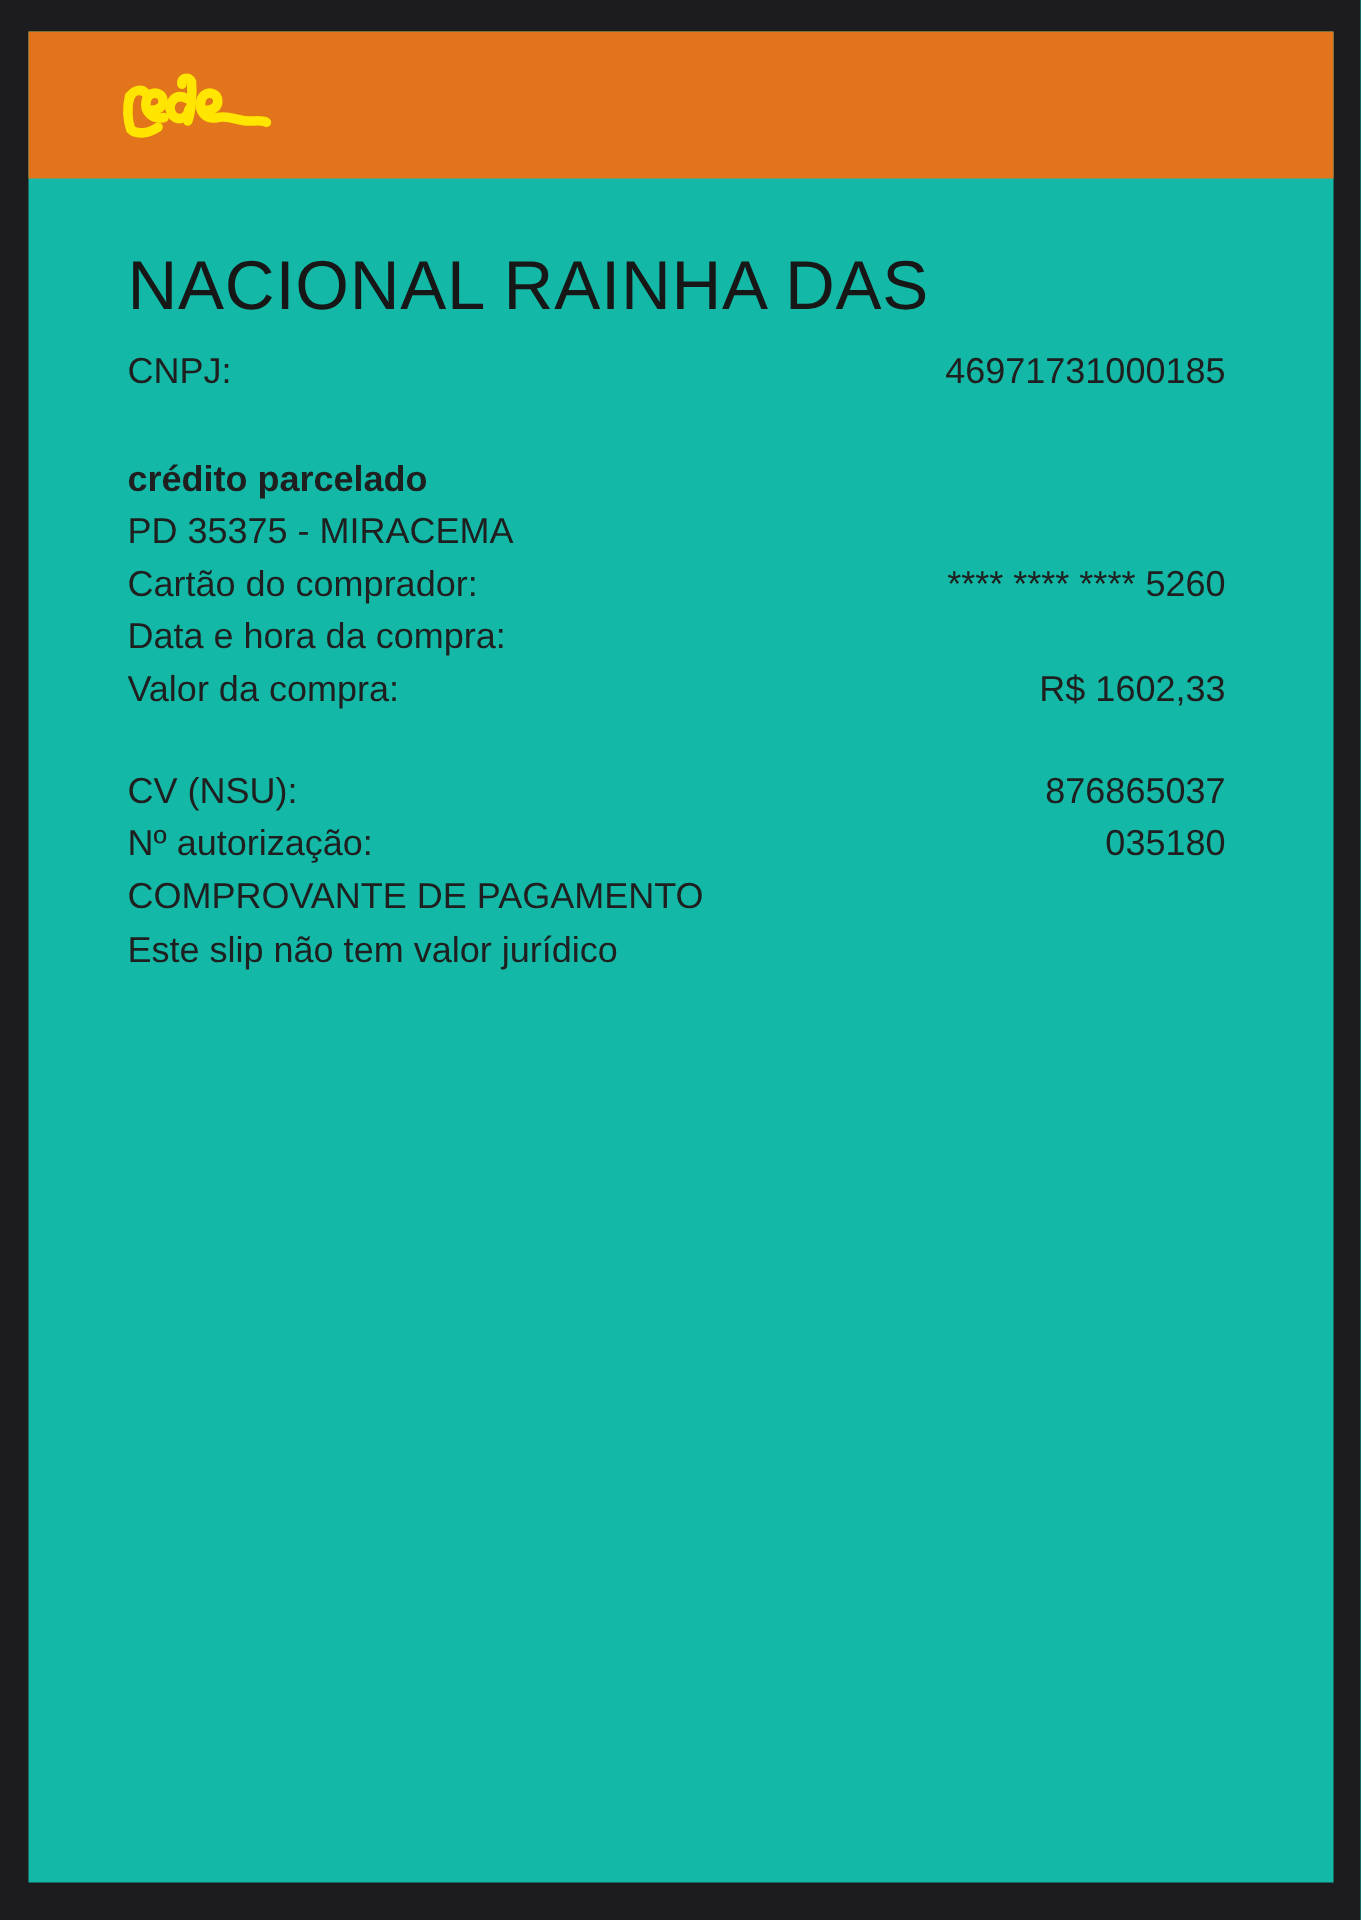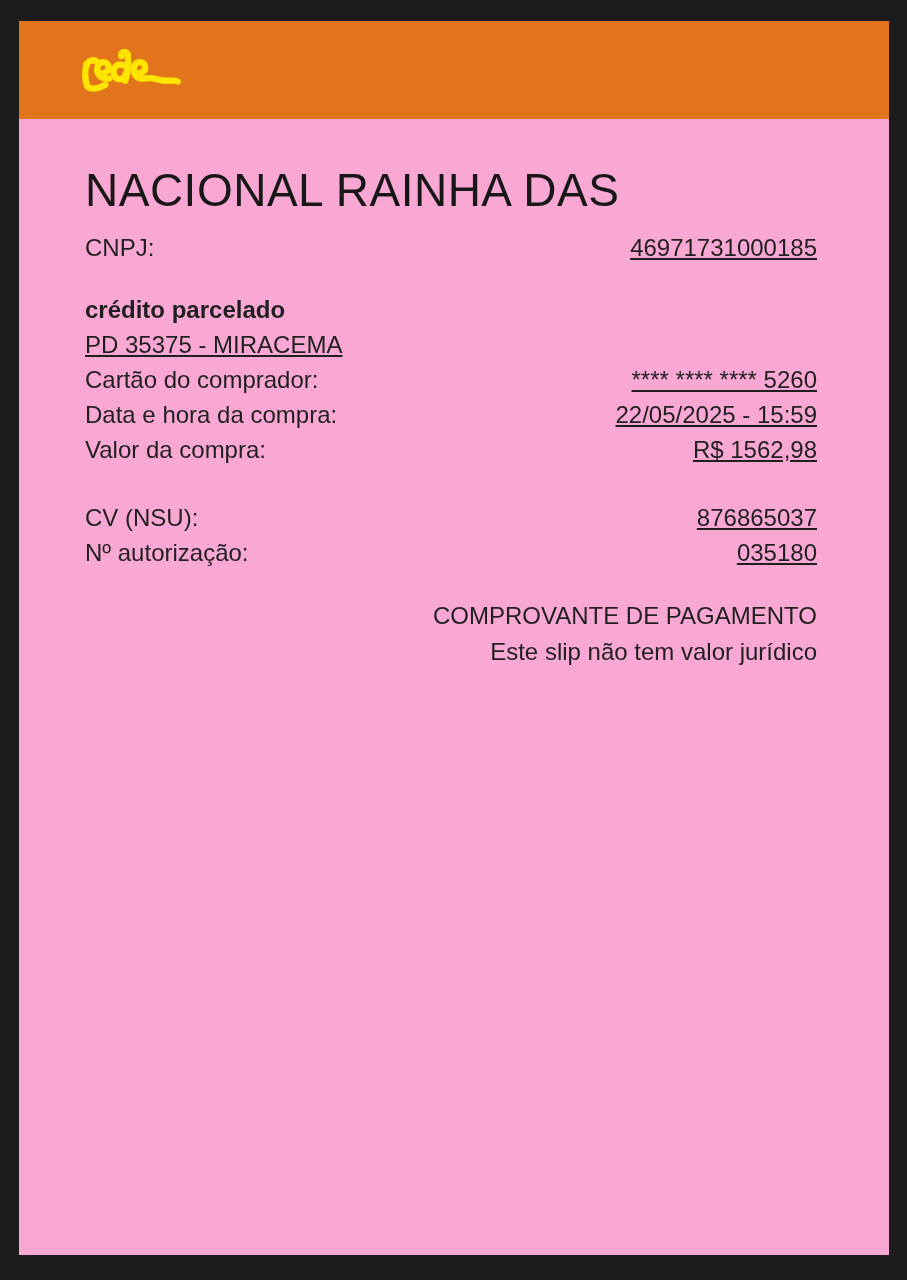--- a/index.html
+++ b/index.html
@@ -13,21 +13,21 @@
   body{
     background:var(--frame-dark);
     font-family:"Liberation Sans", sans-serif;
     color:var(--text);
     position:relative;
     overflow:hidden;
   }
   .page{
     position:absolute;
     left:19px; top:21px; right:18px; bottom:25px;
-    background:#f9a8d4;
+    background:#14b8a6;
   }
   .brand-bar{
     height:98px;
     background:var(--brand-orange);
     position:relative;
   }
   .logo{
     position:absolute;
     left:59px; top:28px;
     width:104px; height:46px;
@@ -44,36 +44,35 @@
     color:#171717;
   }
   .row{
     display:flex;
     justify-content:space-between;
     align-items:flex-end;
     font-size:24px;
     line-height:35px;
   }
   .cnpj-row{ margin-top:14px; }
-  .section{ margin-top:27px; }
+  .section{ margin-top:37px; }
   .section-title{
     font-size:24px;
     line-height:35px;
     font-weight:700;
   }
   .group-2{ margin-top:33px; }
   .footer{
-    margin-top:28px;
-    text-align:right;
+    text-align:left;
     font-size:24px;
   }
   .footer-title{ line-height:36px; }
   .footer-note{ line-height:36px; }
   .label{ text-align:left; }
-  .value{ text-align:right;text-decoration:underline; }
+  .value{ text-align:right; }
 </style>
 </head>
 <body>
 
 <div class="page">
 
   <header class="brand-bar">
     <svg class="logo" viewBox="0 0 130 58" aria-label="rede">
       <g fill="none" stroke="var(--logo-yellow)" stroke-width="8" stroke-linecap="round" stroke-linejoin="round">
 
@@ -108,25 +107,24 @@
 
       <div class="row">
         <span class="value">PD 35375 - MIRACEMA</span>
       </div>
       <div class="row">
         <span class="label">Cartão do comprador:</span>
         <span class="value">**** **** **** 5260</span>
       </div>
       <div class="row">
         <span class="label">Data e hora da compra:</span>
-        <span class="value">22/05/2025 - 15:59</span>
       </div>
       <div class="row">
         <span class="label">Valor da compra:</span>
-        <span class="value">R$ 1562,98</span>
+        <span class="value">R$ 1602,33</span>
       </div>
     </section>
 
     <section class="group-2">
       <div class="row">
         <span class="label">CV (NSU):</span>
         <span class="value">876865037</span>
       </div>
       <div class="row">
         <span class="label">Nº autorização:</span>

